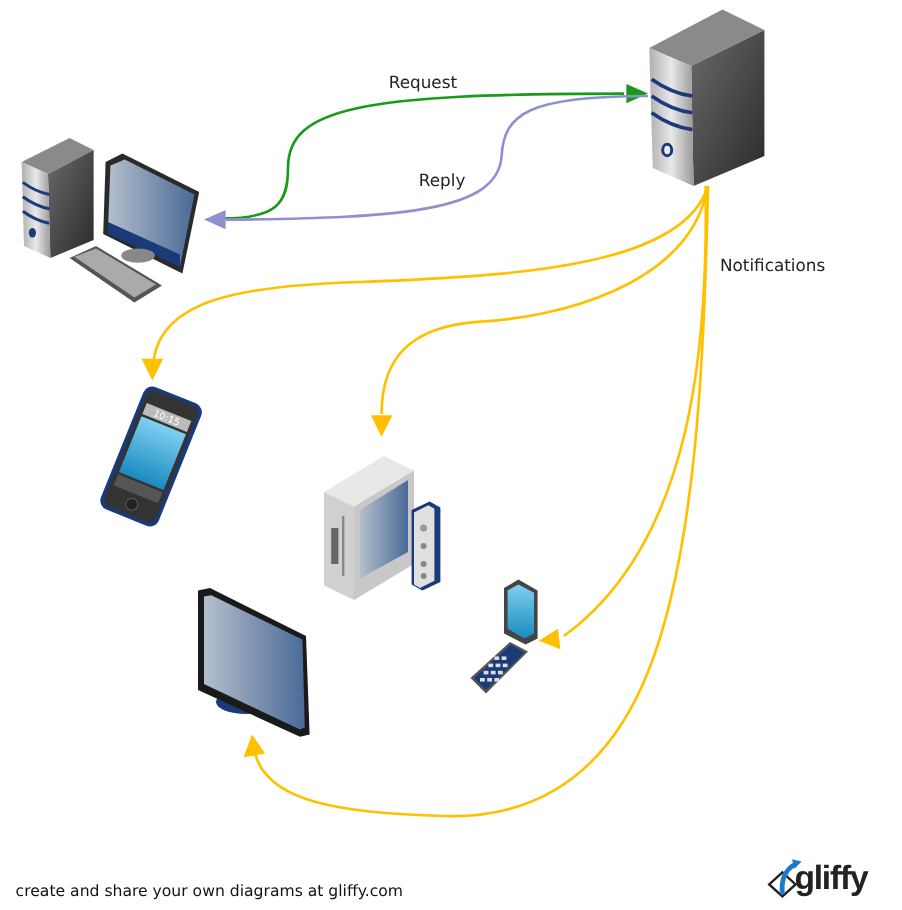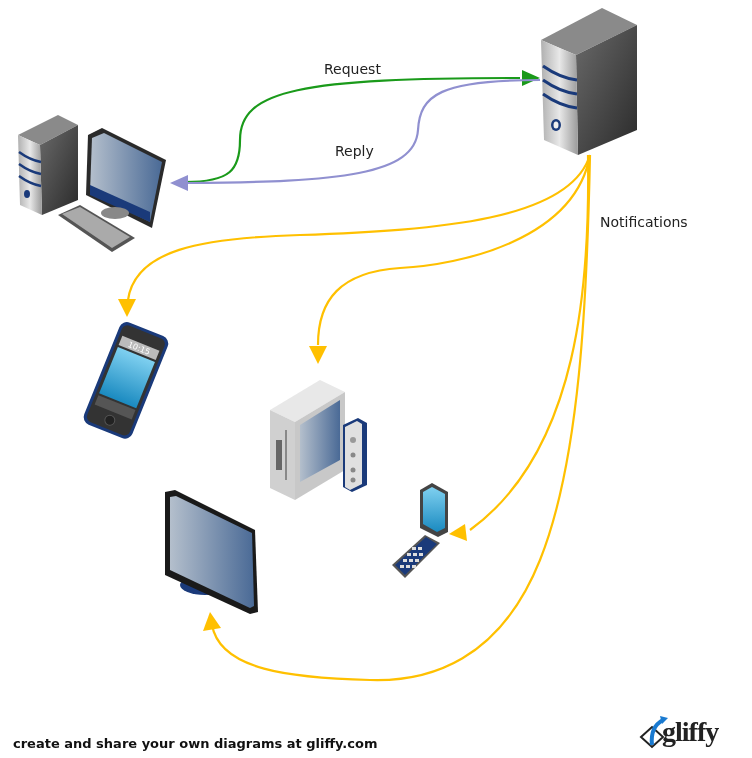--- a/index.html
+++ b/index.html
@@ -2,27 +2,27 @@
 <html><head>
 <meta charset="utf-8">
 <style>
   html, body { margin: 0; padding: 0; background: #ffffff; }
   body { width: 752px; height: 758px; position: relative; overflow: hidden;
          font-family: "DejaVu Sans", sans-serif; }
   #canvas { position: absolute; left: 0; top: 0; width: 752px; height: 758px; }
   .label { position: absolute; font-size: 14px; color: #222222; white-space: nowrap;
            font-family: "DejaVu Sans", sans-serif; }
   #lbl-request { left: 324px; top: 61px; }
-  #lbl-reply { left: 335px; top: 143px; }
+  #lbl-reply { left: 349px; top: 143px; }
   #lbl-notif { left: 600px; top: 214px; }
-  #footer-text { position: absolute; left: 13px; top: 736px; font-size: 13px; font-weight: bold;
+  #footer-text { position: absolute; left: 13px; top: 736px; font-size: 13px; font-weight: normal;
                  color: #111111; font-family: "DejaVu Sans", sans-serif; white-space: nowrap; }
   #gliffy-logo { position: absolute; left: 638px; top: 714px; width: 110px; height: 40px; }
   #gliffy-word { position: absolute; left: 24px; top: 2px; font-size: 28px; font-weight: bold;
-                 color: #222222; font-family: Liberation Serif, serif; letter-spacing: -1px; }
+                 color: #222222; font-family: Liberation Sans, sans-serif; letter-spacing: -1px; }
 </style>
 </head>
 <body>
 
 <svg id="canvas" viewBox="0 0 752 758" xmlns="http://www.w3.org/2000/svg">
   <defs>
     <linearGradient id="towerFront" x1="0" y1="0" x2="1" y2="0">
       <stop offset="0" stop-color="#b0b0b0"></stop>
         <stop offset="0.5" stop-color="#e8e8e8"></stop>
         <stop offset="1" stop-color="#9a9a9a"></stop>

